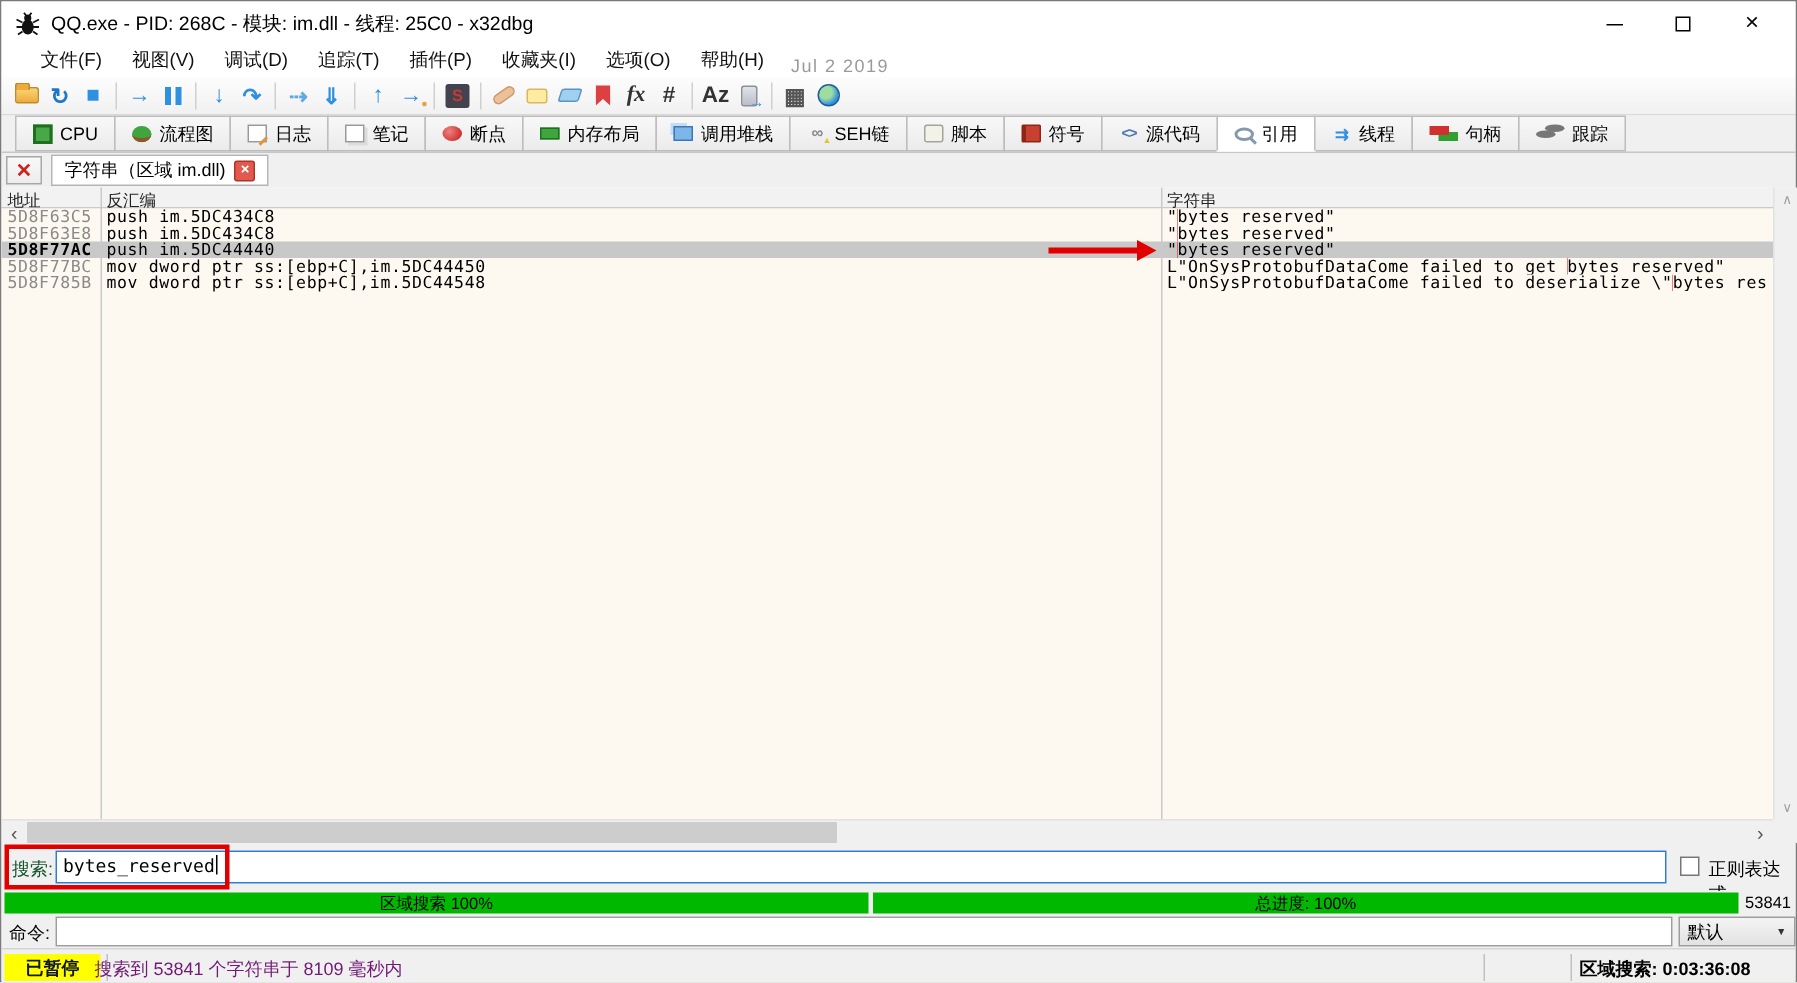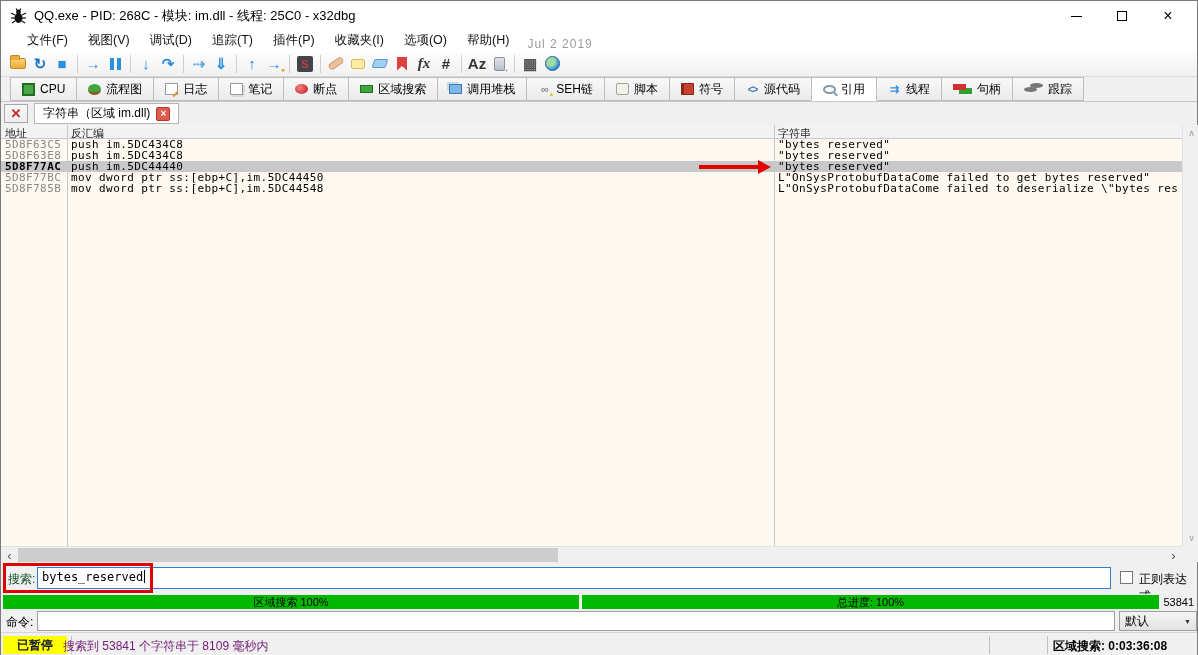--- a/index.html
+++ b/index.html
@@ -265,21 +265,21 @@
       <div class="tab">
         <span class="tab-icon i-note"></span>
         <span class="tab-label">笔记</span>
       </div>
       <div class="tab">
         <span class="tab-icon i-bp"></span>
         <span class="tab-label">断点</span>
       </div>
       <div class="tab">
         <span class="tab-icon i-mem"></span>
-        <span class="tab-label">区域搜索</span>
+        <span class="tab-label">内存布局</span>
       </div>
       <div class="tab">
         <span class="tab-icon i-stack"></span>
         <span class="tab-label">调用堆栈</span>
       </div>
       <div class="tab">
         <span class="tab-icon i-seh">∞</span>
         <span class="tab-label">SEH链</span>
       </div>
       <div class="tab">

